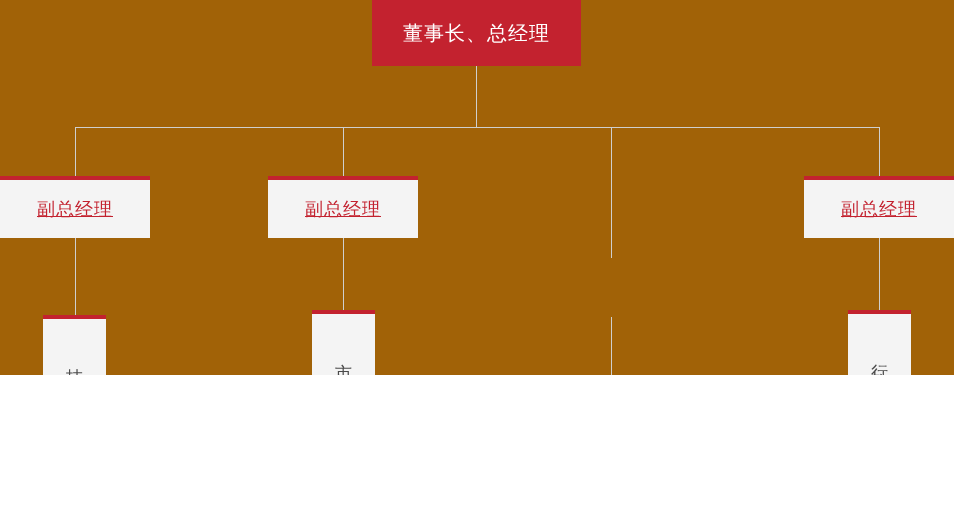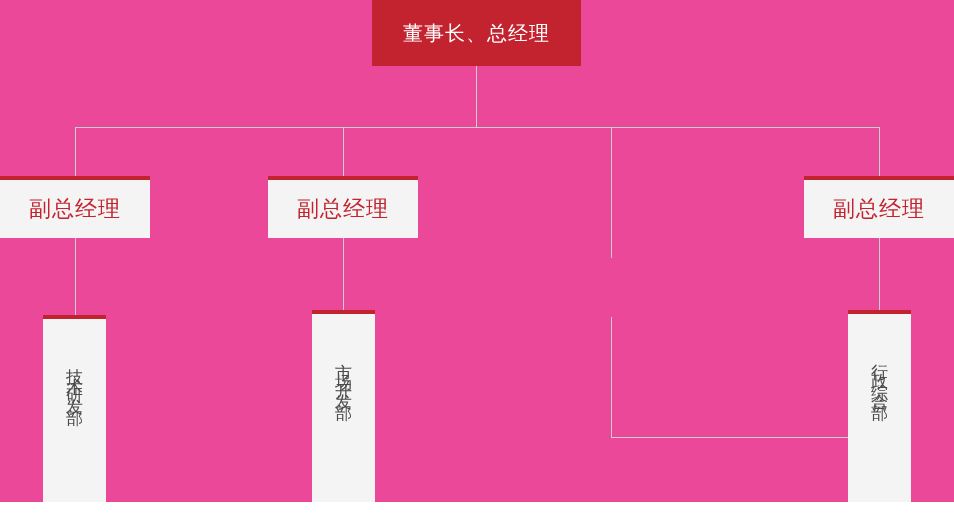--- a/index.html
+++ b/index.html
@@ -7,22 +7,22 @@
     margin: 0;
     padding: 0;
     background: #ffffff;
   }
   body {
     font-family: "Liberation Sans", "DejaVu Sans", sans-serif;
   }
   #org-chart {
     position: relative;
     width: 954px;
-    height: 502px;
-    background: #ec4899;
+    height: 375px;
+    background: #a16207;
     overflow: hidden;
   }
 
   
   .line {
     position: absolute;
     background: #cfcfcf;
   }
   .line.v { width: 1px; }
   .line.h { height: 1px; }
@@ -43,22 +43,23 @@
     font-size: 20px;
     letter-spacing: 1px;
     font-weight: normal;
   }
 
   
   .node-mid {
     background: #f4f4f4;
     border-top: 4px solid #c3222f;
     color: #c3222f;
-    font-size: 22px;
+    font-size: 18px;
     letter-spacing: 1px;
+    text-decoration: underline;
   }
 
   
   .node-dept {
     background: #f4f4f4;
     border-top: 4px solid #c3222f;
     color: #4a4a4a;
     font-size: 17px;
     align-items: flex-start;
     padding-top: 36px;

